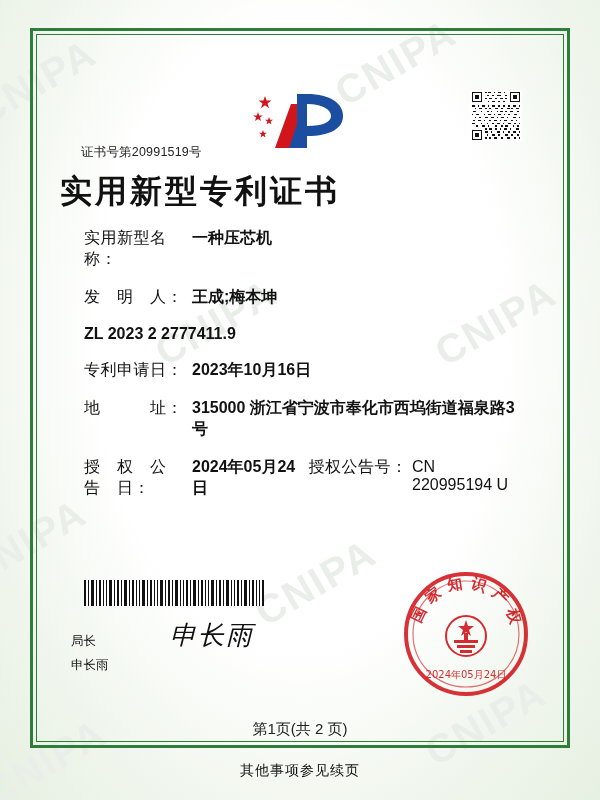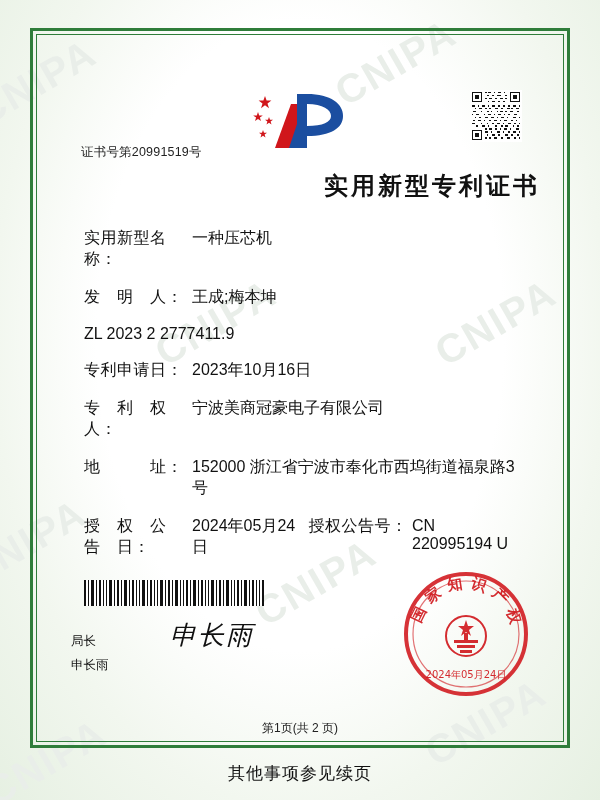--- a/index.html
+++ b/index.html
@@ -102,23 +102,23 @@
     transform: translateX(-50%);
     width: 110px;
     height: 62px;
   }
 
   .title {
     position: absolute;
     left: 0;
     top: 110px;
     width: 100%;
-    text-align: right;
+    text-align: left;
     font-family: "DejaVu Sans", "Liberation Sans", sans-serif;
-    font-size: 24px;
+    font-size: 32px;
     font-weight: bold;
     letter-spacing: 3px;
     color: #111;
   }
 
   .fields {
     position: absolute;
     left: 24px;
     top: 168px;
     width: 432px;
@@ -130,20 +130,21 @@
     font-size: 16px;
     color: #111;
   }
   .field-label {
     width: 108px;
     flex: none;
     letter-spacing: 0.5px;
   }
   .field-value {
     flex: 1;
+    font-weight: bold;
   }
   .field-row.inline2 .field-label2 {
     width: 108px;
     flex: none;
     text-align: center;
     letter-spacing: 0.5px;
   }
   .field-row.inline2 .field-value2 {
     flex: 1;
   }
@@ -209,31 +210,31 @@
     height: 128px;
   }
   .seal svg { display: block; }
 
   .page-num {
     position: absolute;
     left: 0;
     top: 660px;
     width: 100%;
     text-align: center;
-    font-size: 12px;
+    font-size: 15px;
     color: #222;
   }
 
   .bottom-note {
     position: absolute;
     left: 0;
     top: 762px;
     width: 100%;
     text-align: center;
-    font-size: 17px;
+    font-size: 14px;
     color: #111;
     letter-spacing: 1px;
   }
 </style>
 </head>
 <body>
 
 <div class="page">
 
   <div class="watermark wm1">CNIPA</div>
@@ -416,26 +417,22 @@
         <div class="field-value">王成;梅本坤</div>
       </div>
       <div class="field-row">
         <div class="field-value">ZL 2023 2 2777411.9</div>
       </div>
       <div class="field-row">
         <div class="field-label">专利申请日：</div>
         <div class="field-value">2023年10月16日</div>
       </div>
       <div class="field-row">
-        <div class="field-label">专　利　权　人：</div>
-        <div class="field-value">宁波美商冠豪电子有限公司</div>
-      </div>
-      <div class="field-row">
         <div class="field-label">地　　　址：</div>
-        <div class="field-value">152000 浙江省宁波市奉化市西坞街道福泉路3号</div>
+        <div class="field-value">315000 浙江省宁波市奉化市西坞街道福泉路3号</div>
       </div>
       <div class="field-row inline2">
         <div class="half-left">
           <div class="field-label">授　权　公　告　日：</div>
           <div class="field-value">2024年05月24日</div>
         </div>
         <div class="field-label2">授权公告号：</div>
         <div class="field-value2">CN 220995194 U</div>
       </div>
     </div>

